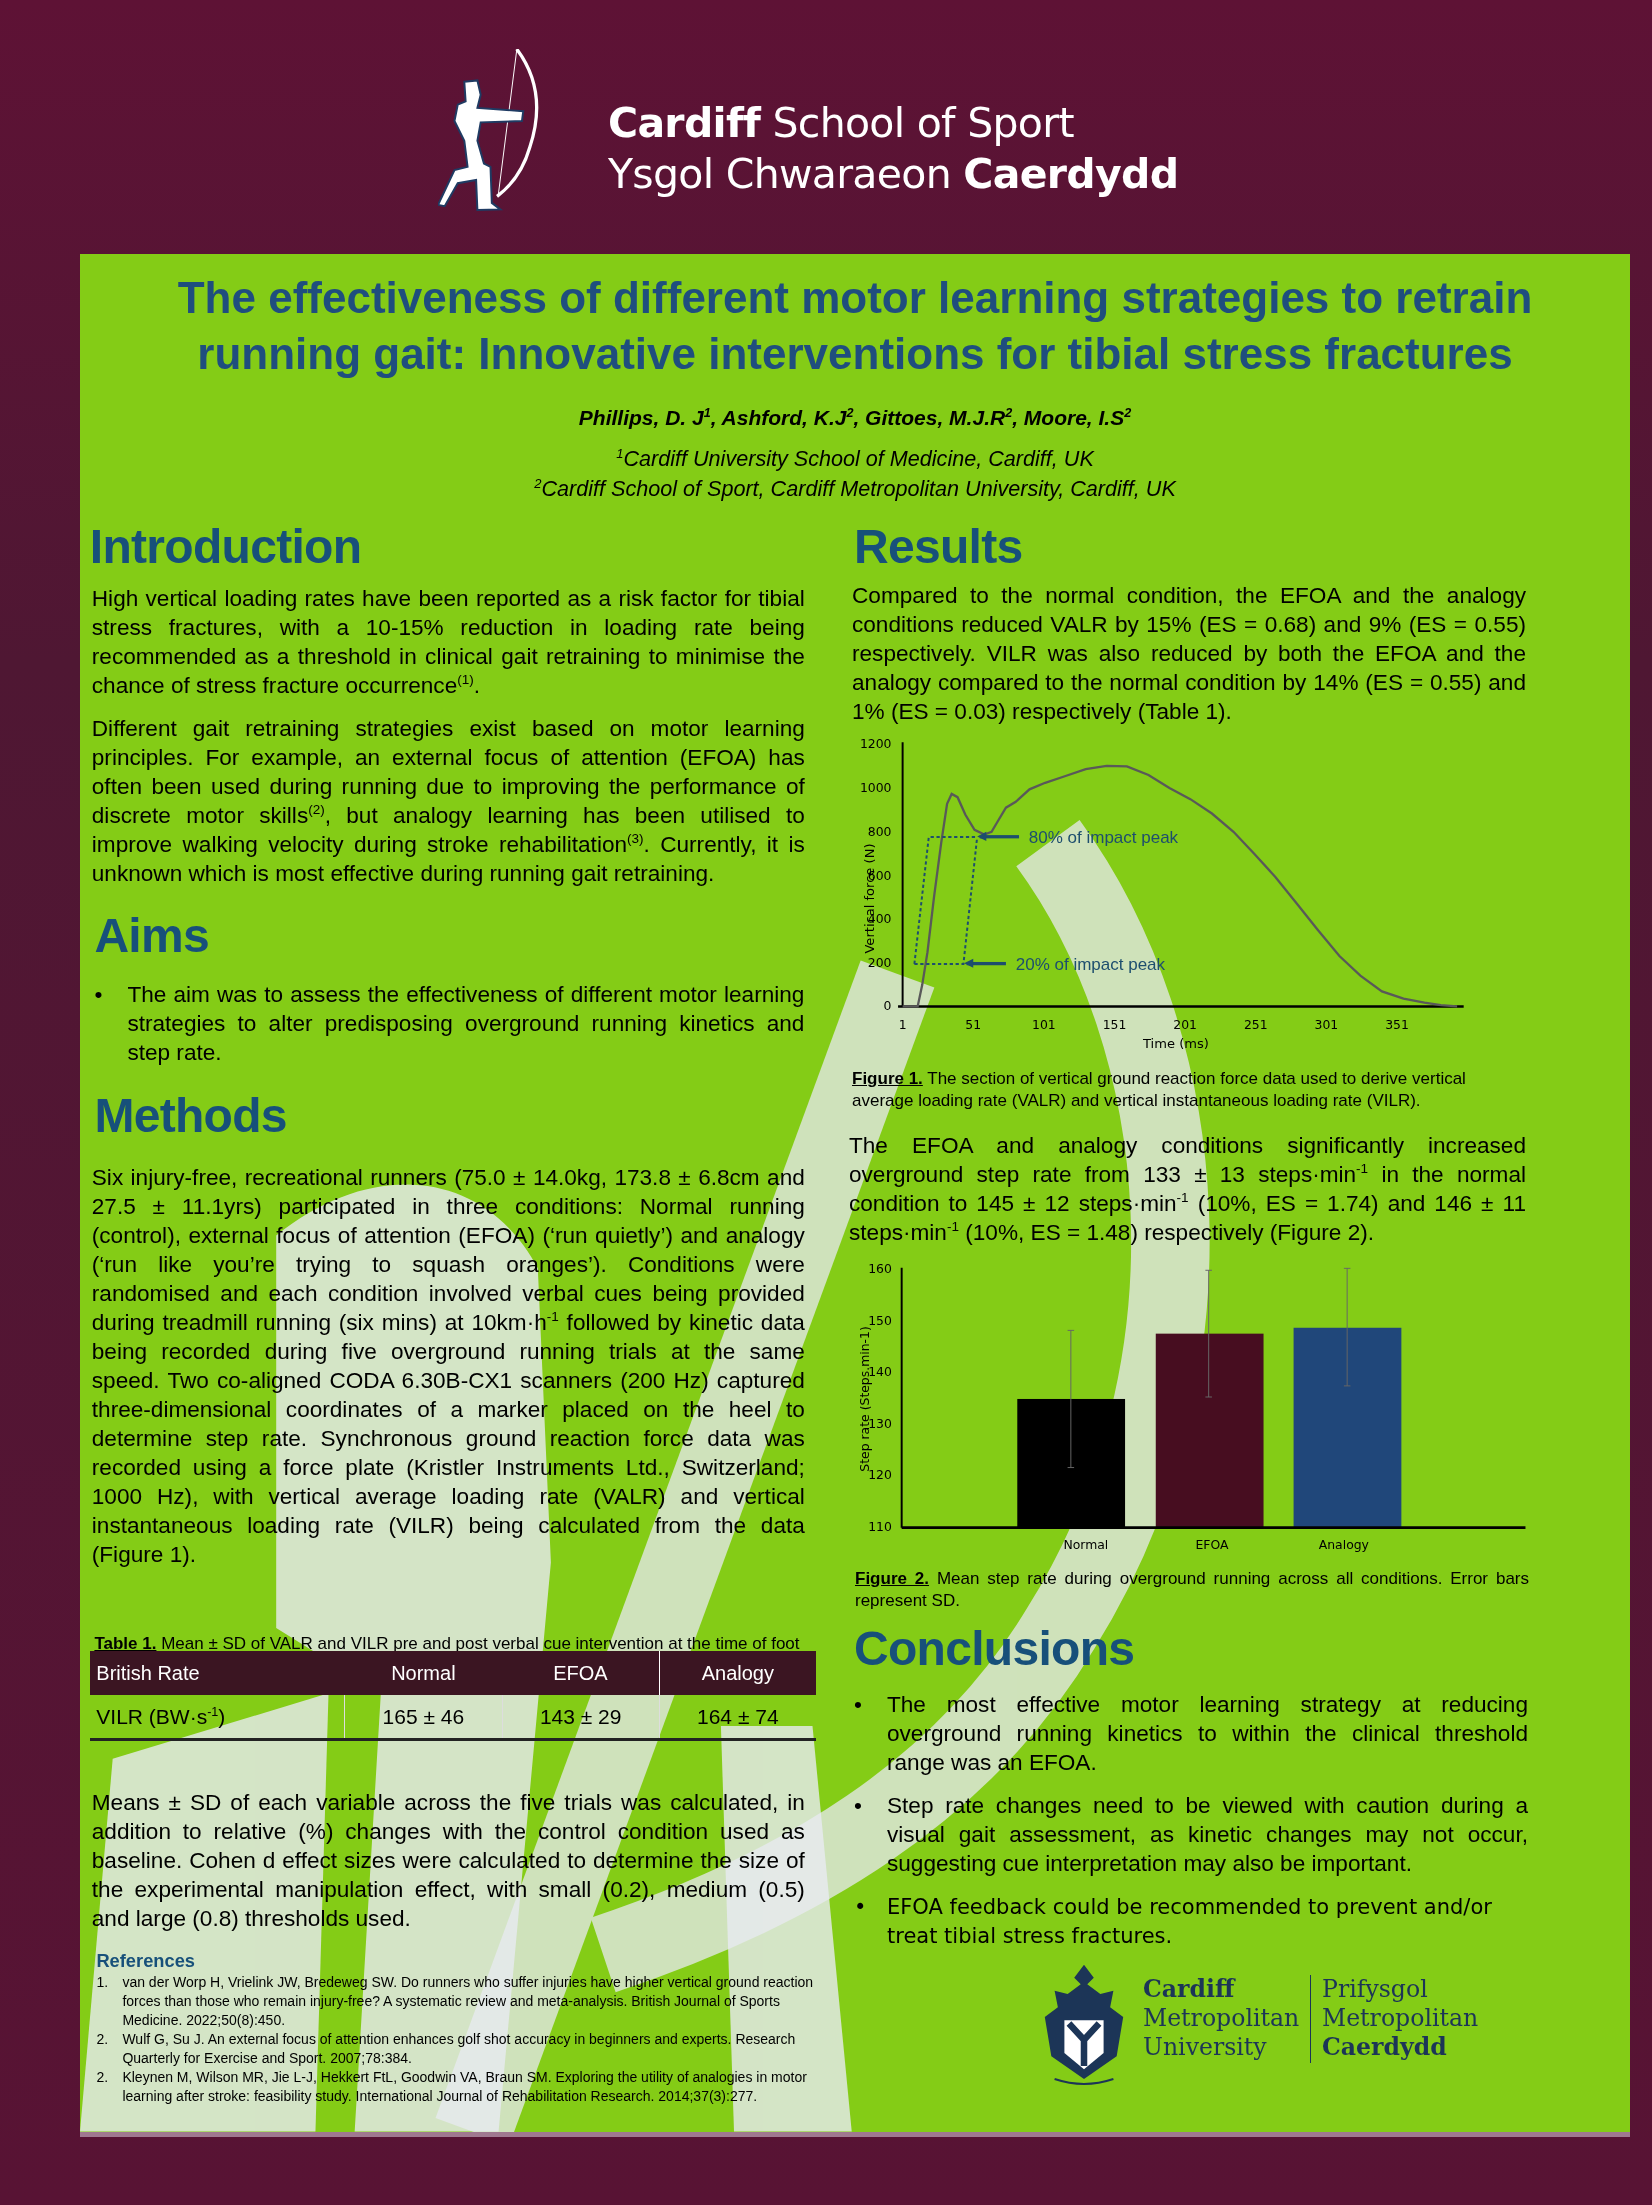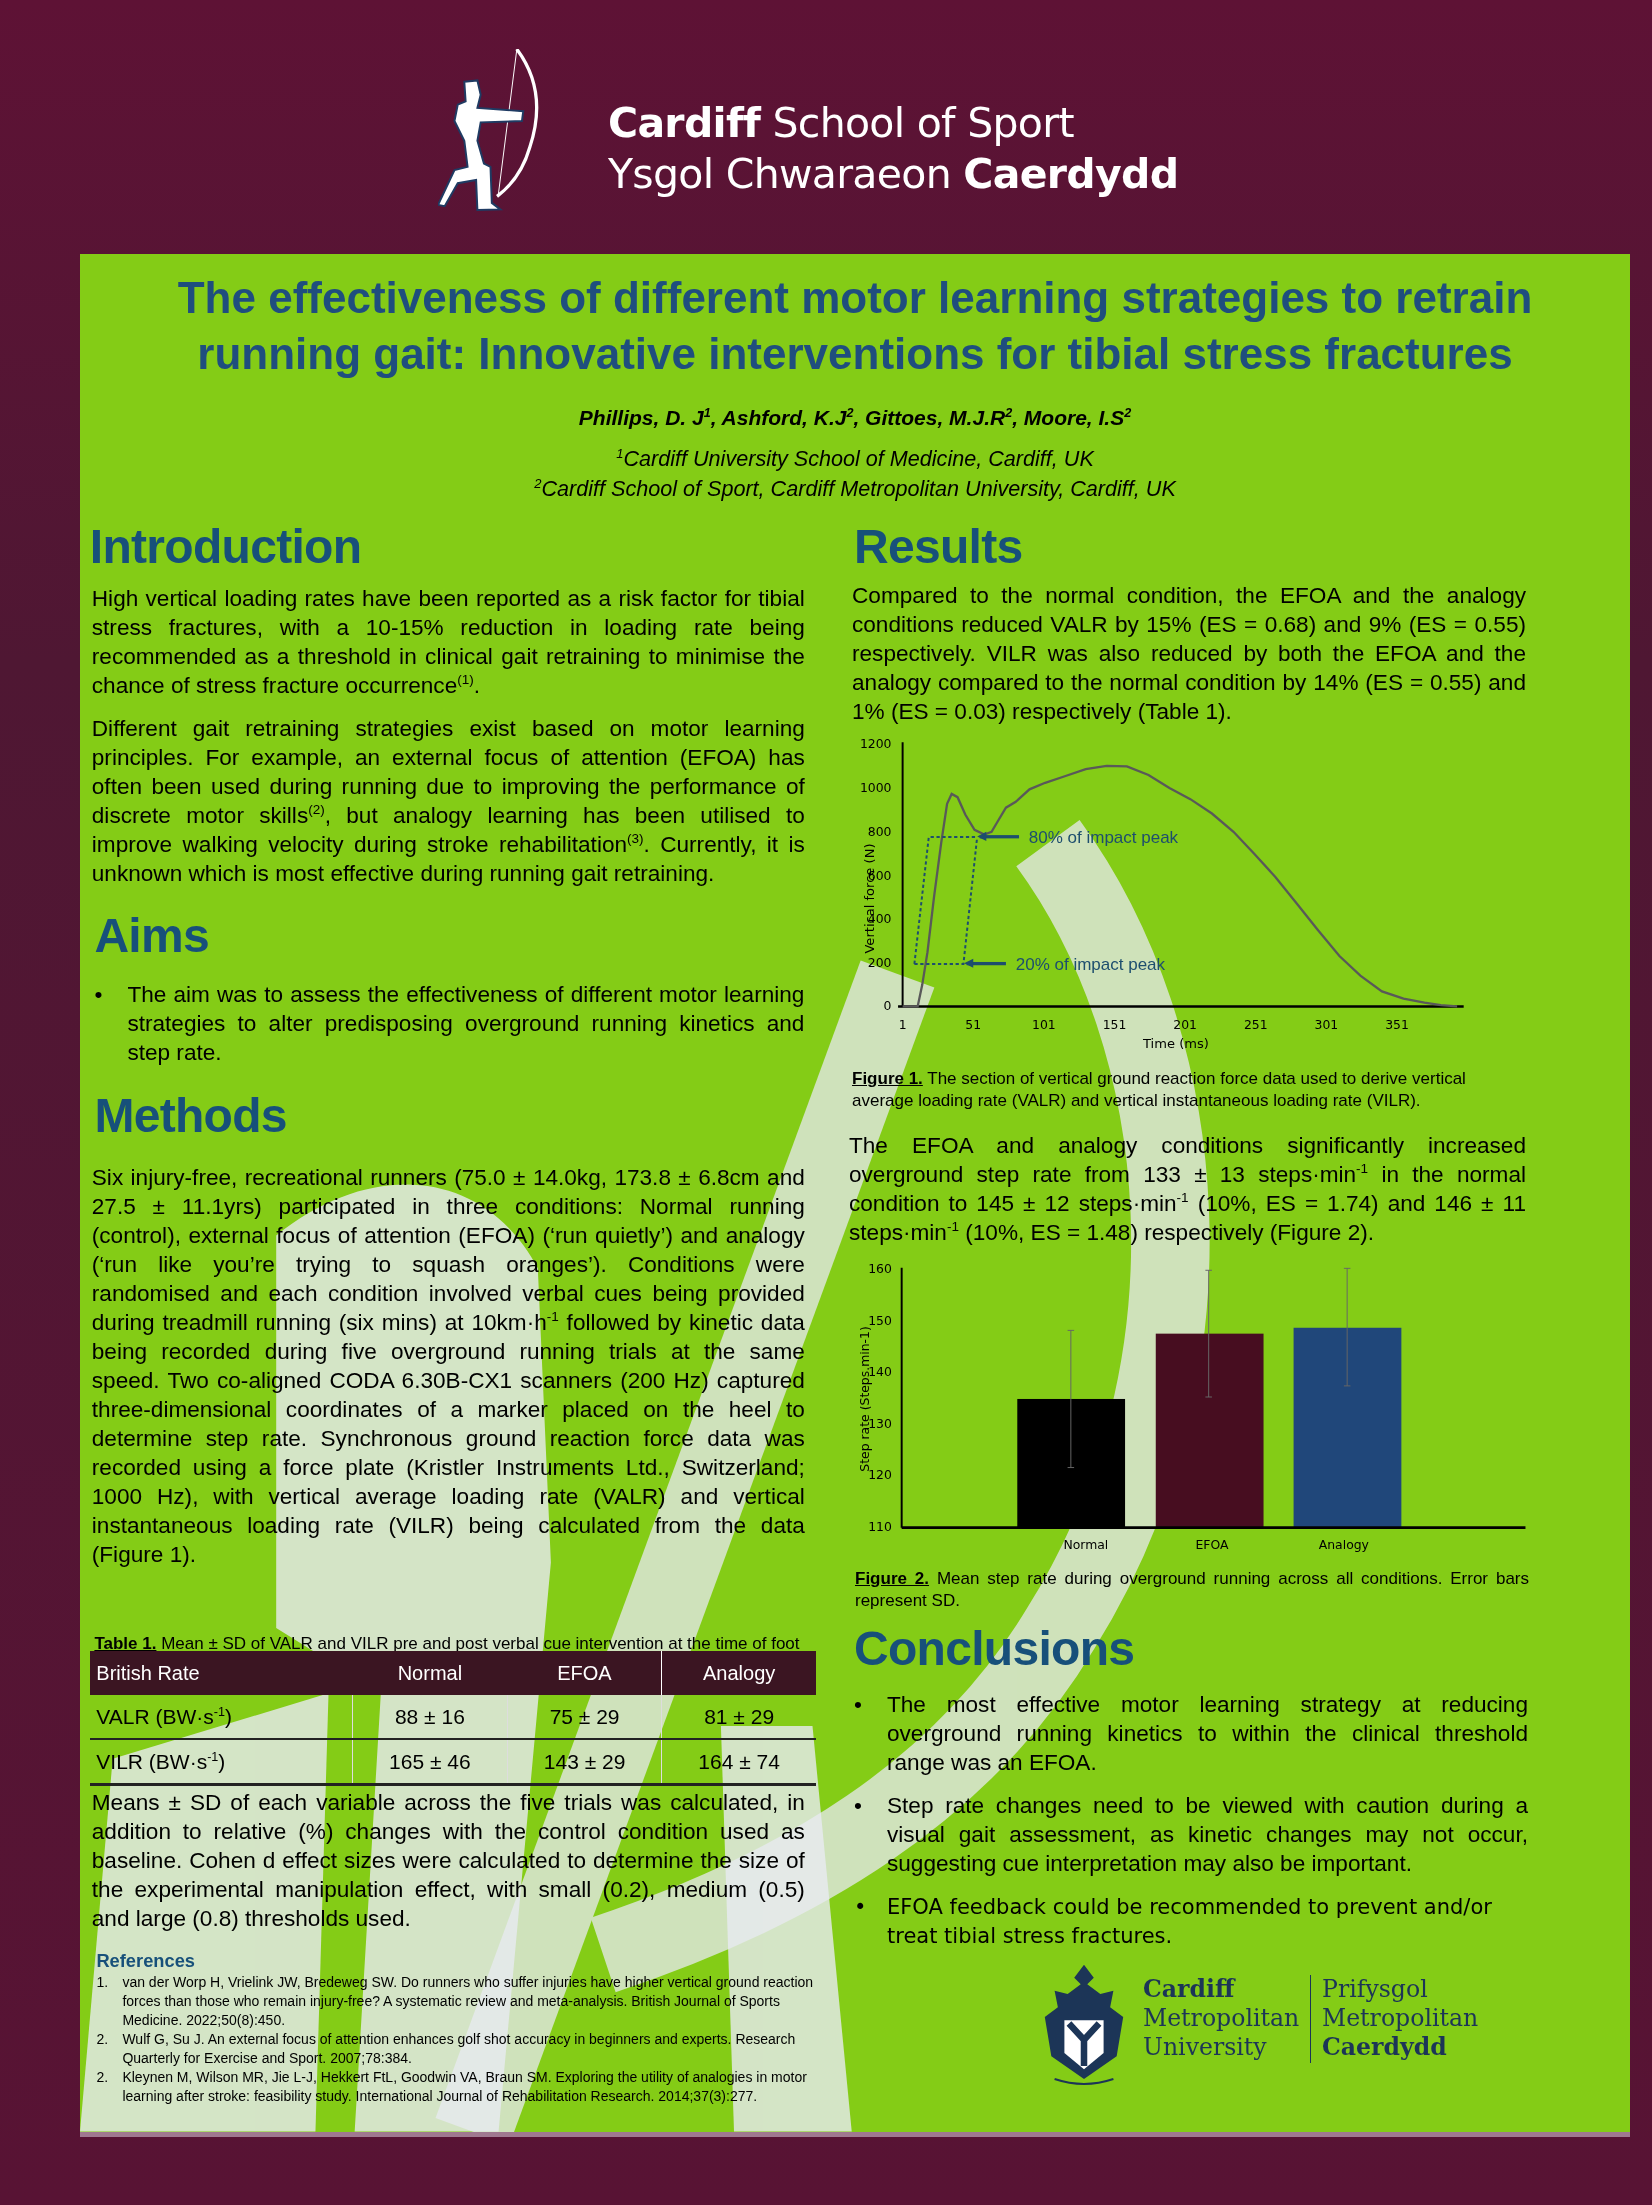--- a/index.html
+++ b/index.html
@@ -121,26 +121,20 @@
   <table class="t1">
     <thead>
       <tr>
         <th>British Rate</th>
         <th>Normal</th>
         <th>EFOA</th>
         <th class="last">Analogy</th>
       </tr>
     </thead>
     <tbody>
-      <tr class="r1">
-        <td><span>VALR (BW·s</span><sup>-1</sup><span>)</span></td>
-        <td>88 ± 16</td>
-        <td>75 ± 29</td>
-        <td>81 ± 29</td>
-      </tr>
       <tr class="r2">
         <td><span>VILR (BW·s</span><sup>-1</sup><span>)</span></td>
         <td>165 ± 46</td>
         <td>143 ± 29</td>
         <td>164 ± 74</td>
       </tr>
     </tbody>
   </table>
 
   <div class="body" style="left:11.8px; top:1534px; width:713px;">

